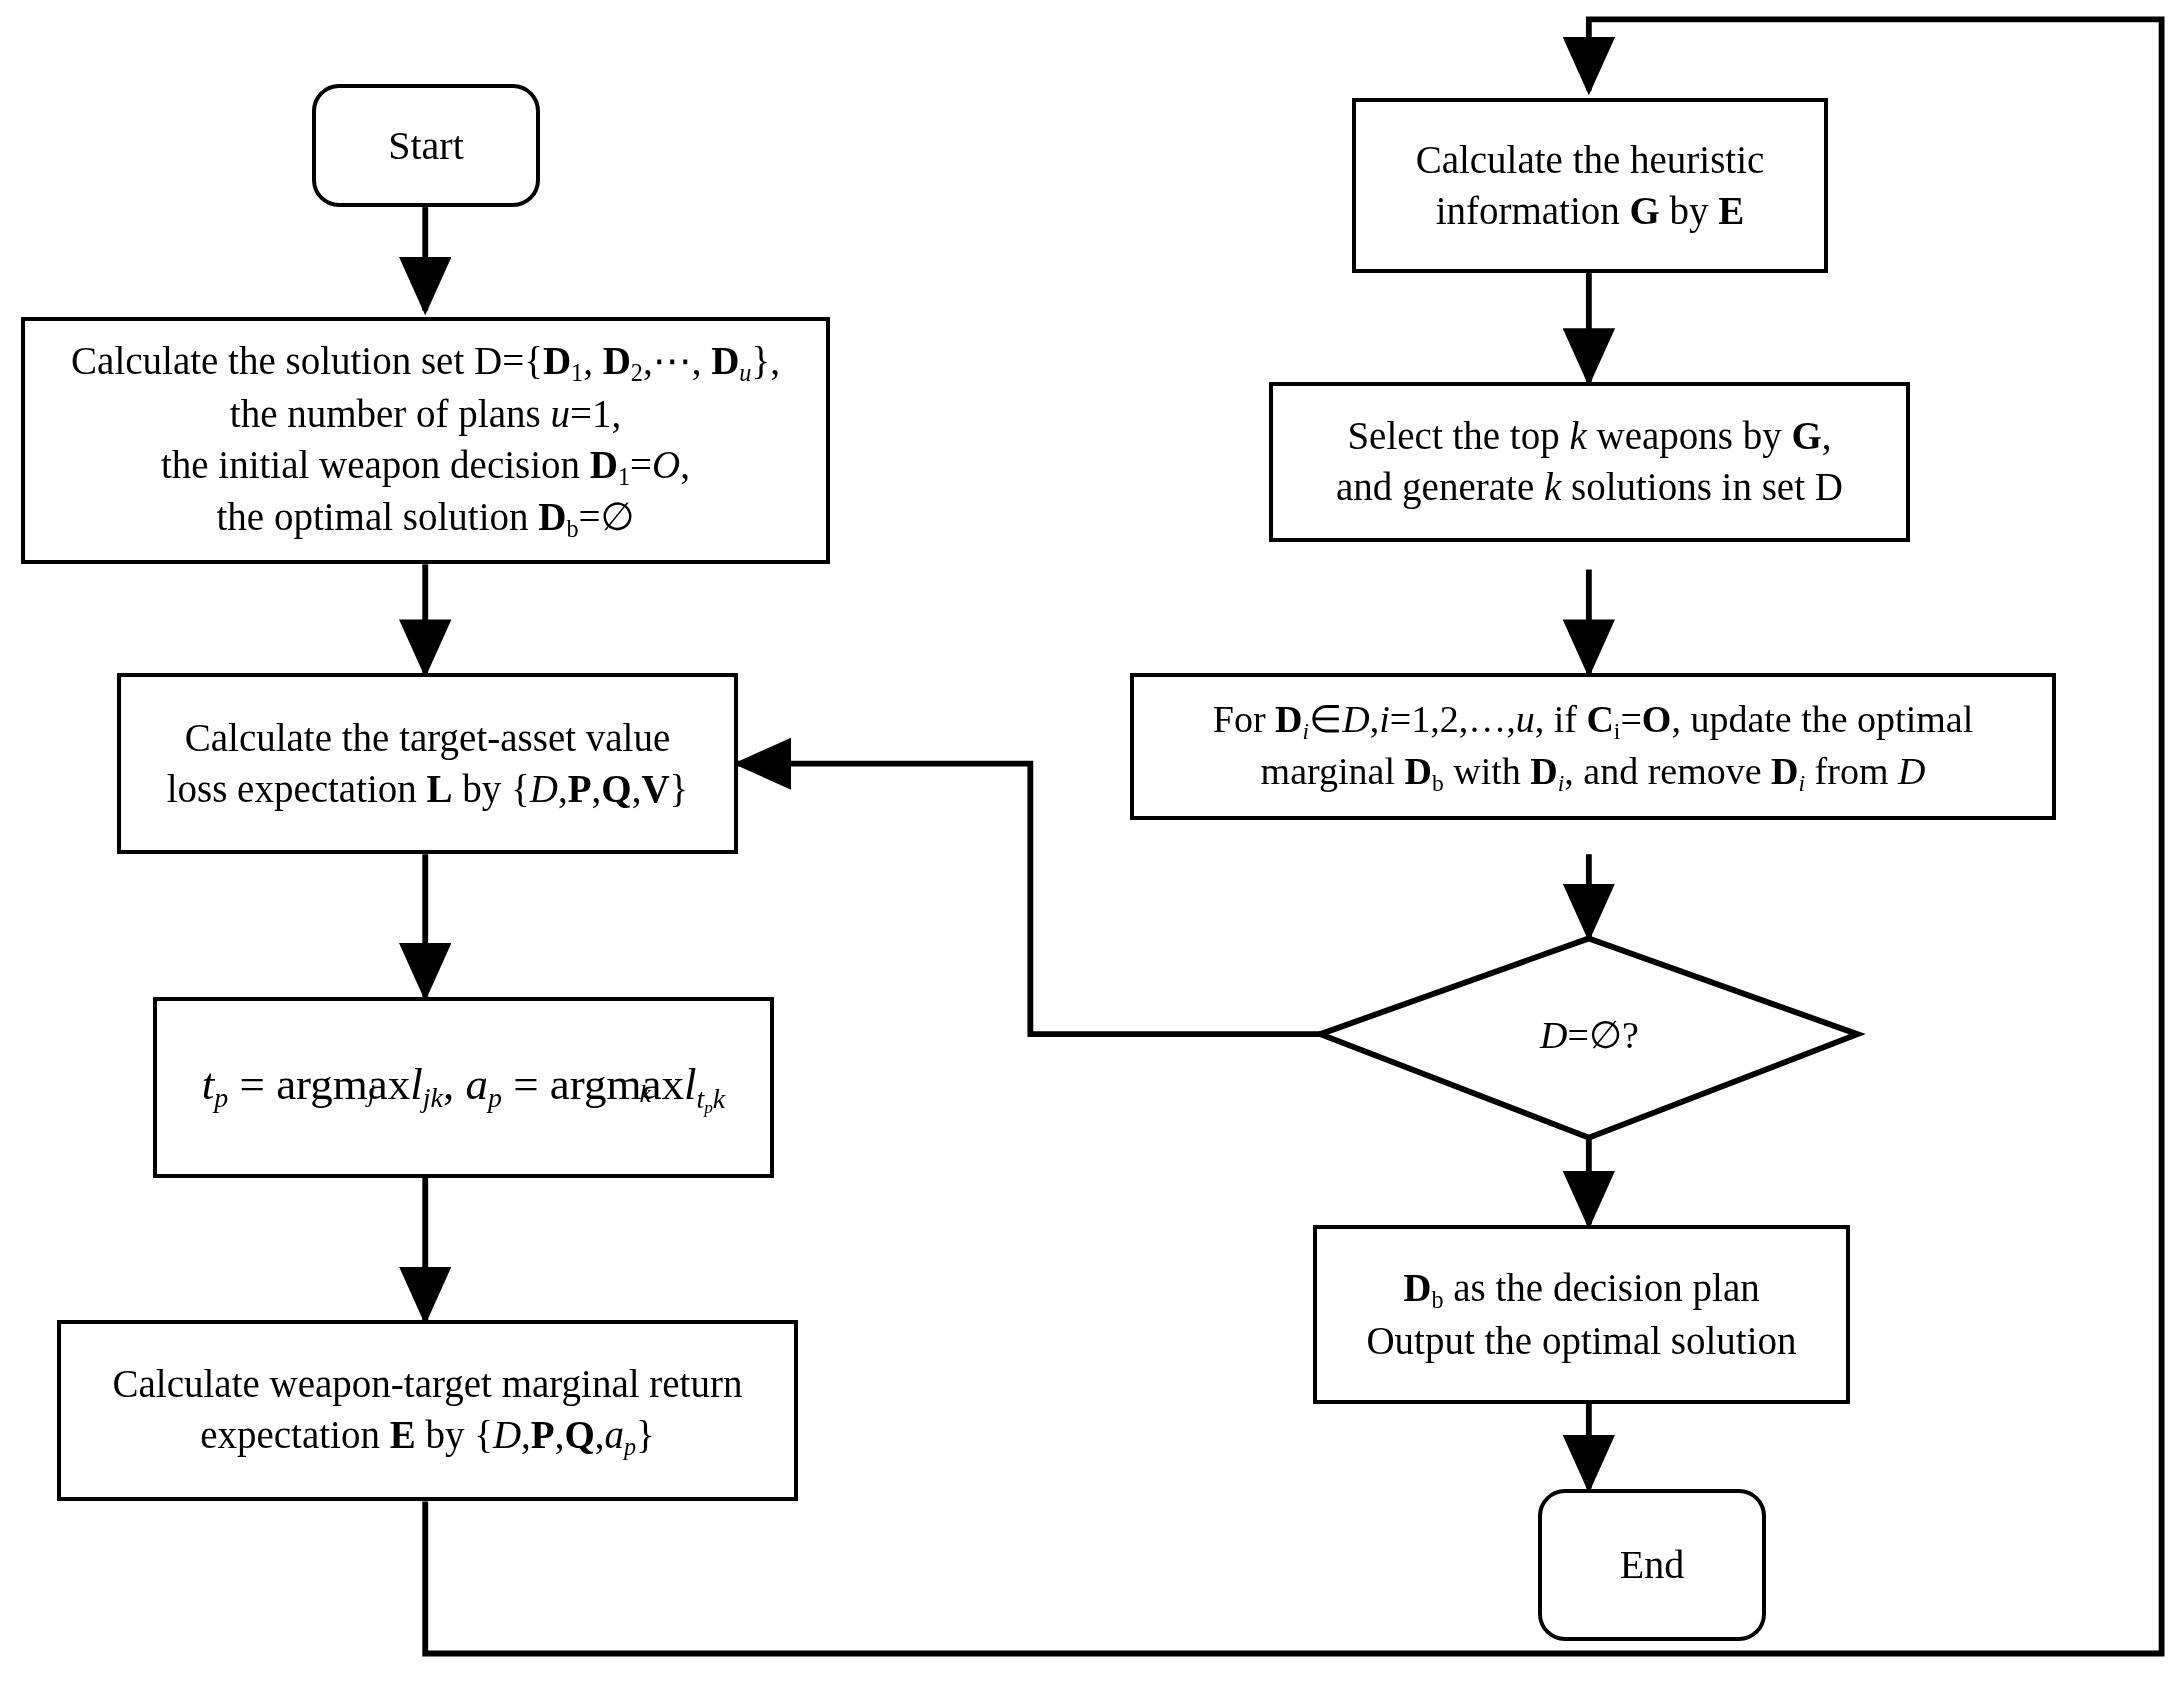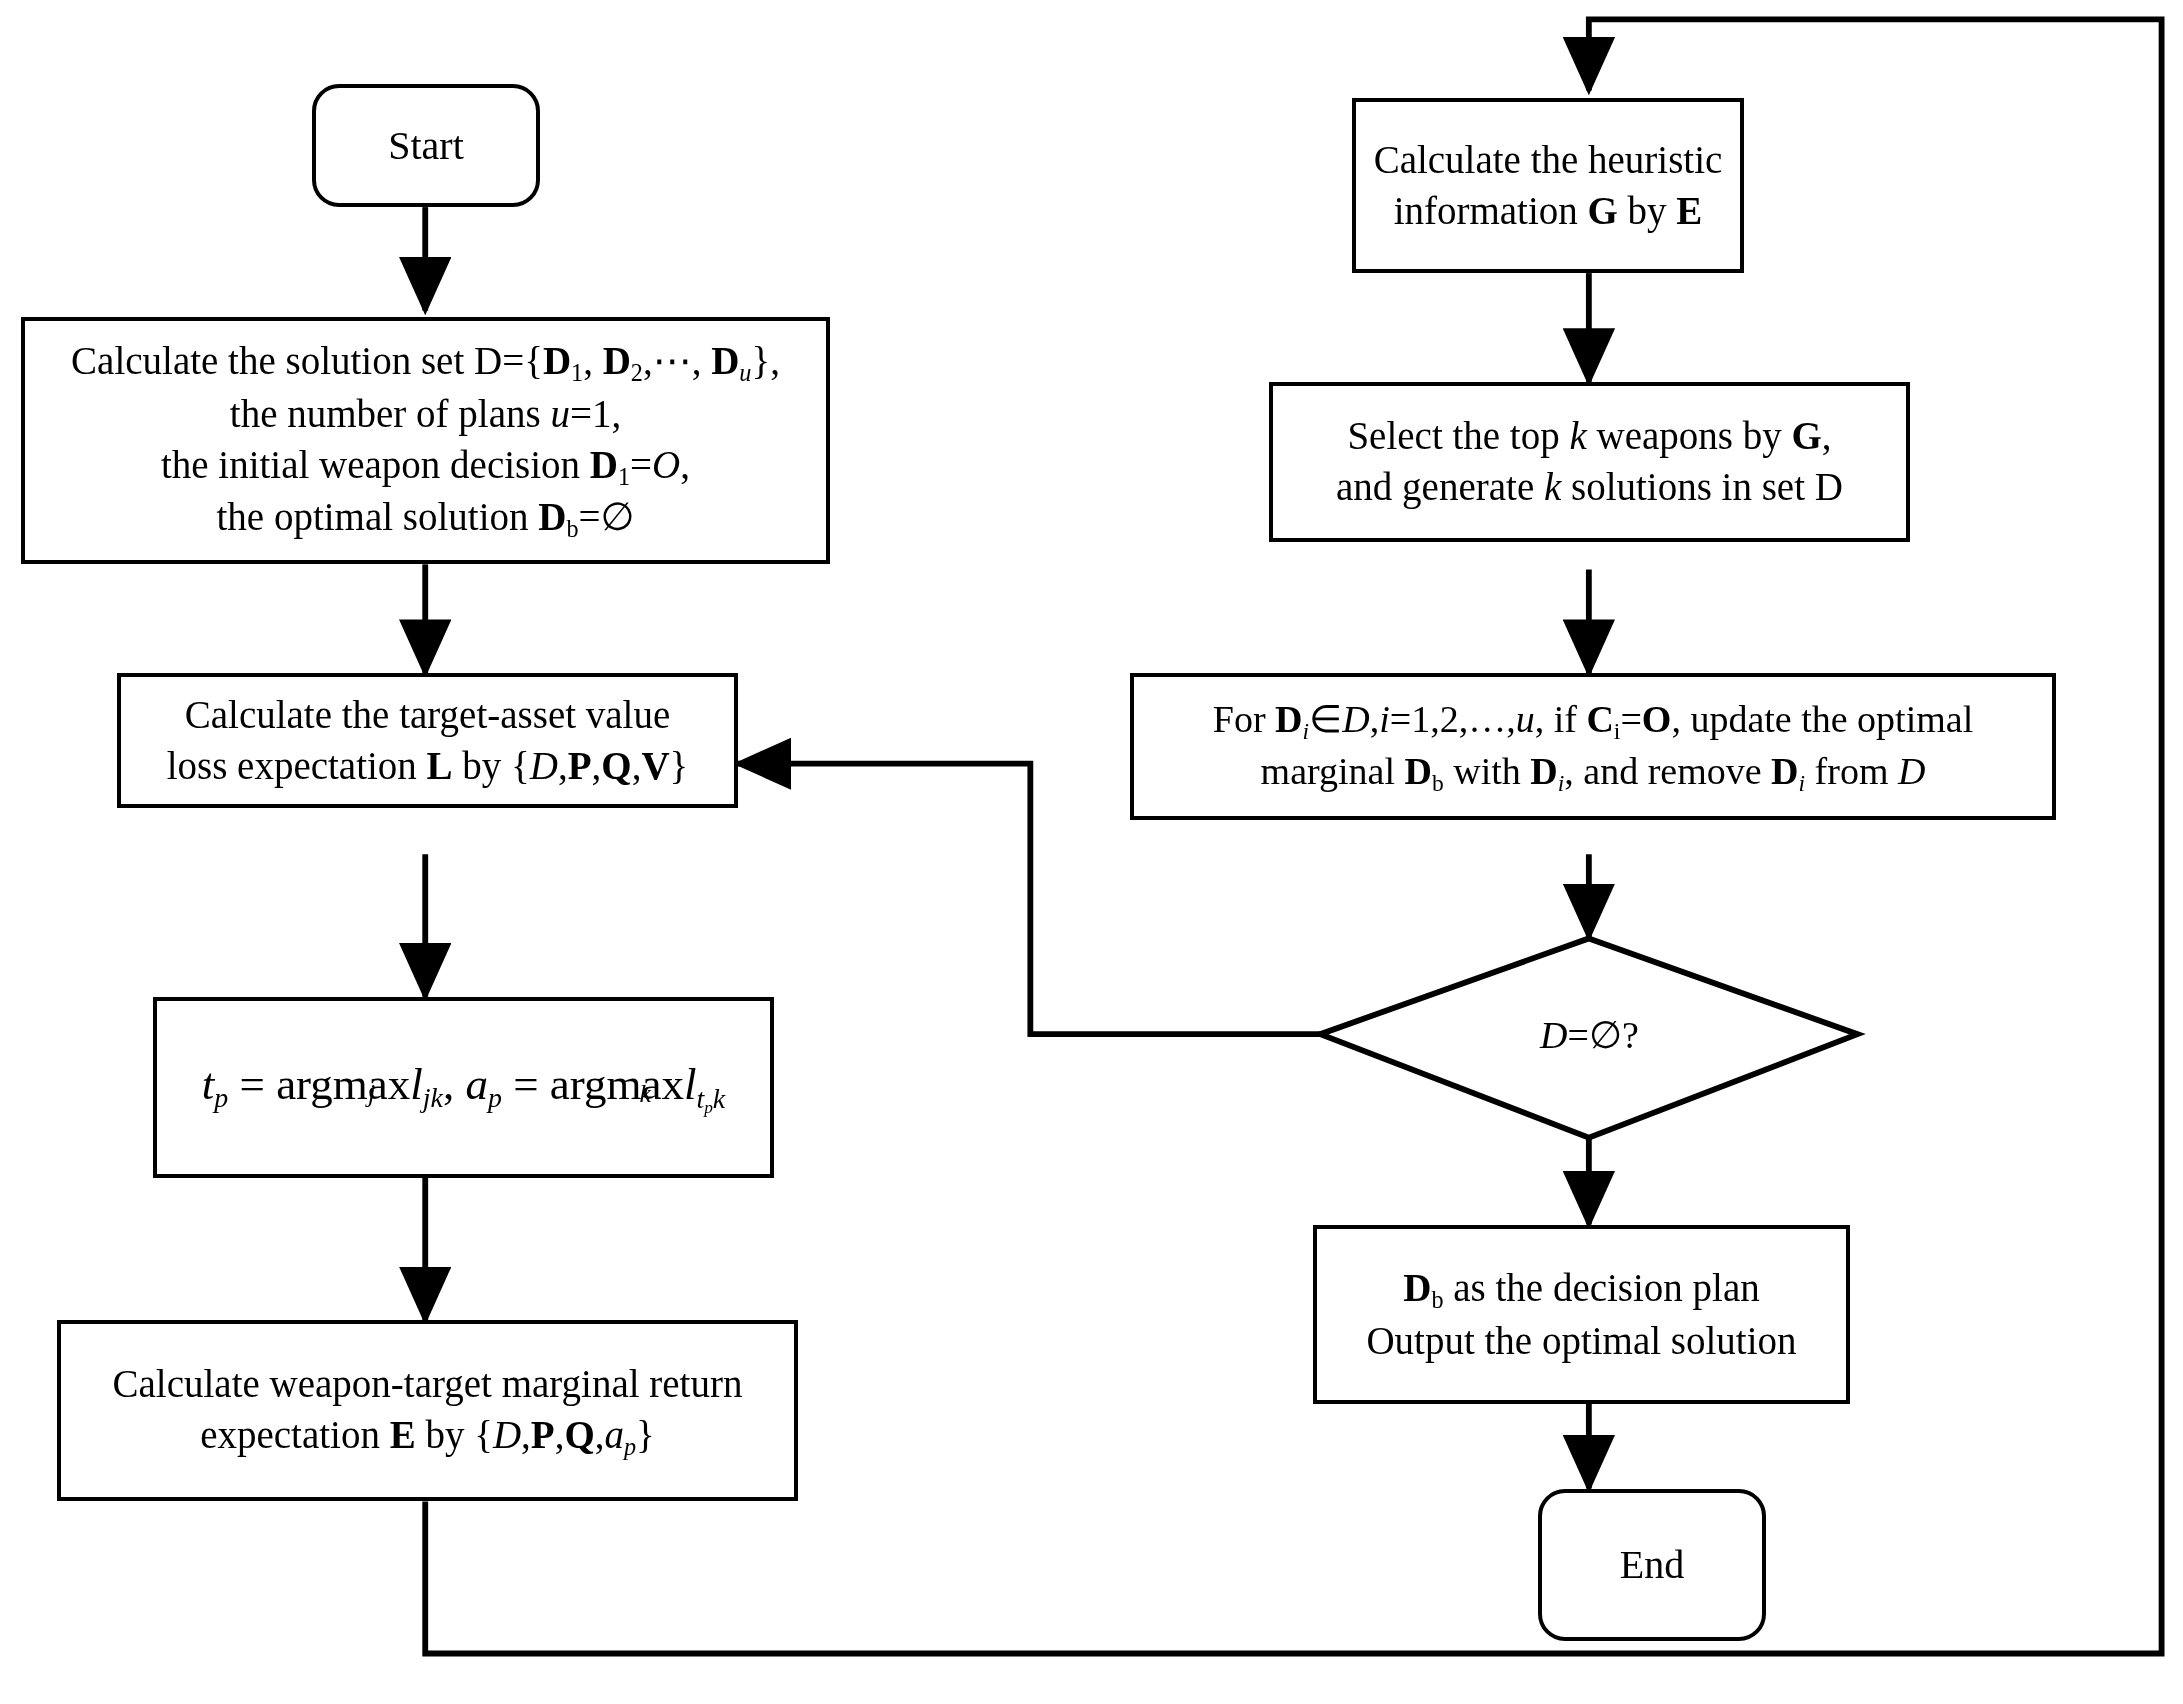--- a/index.html
+++ b/index.html
@@ -60,21 +60,21 @@
 
   <div class="node" style="left:21px;top:317px;width:809px;height:247px;">
     <div class="txt f-body">
       <div class="nw"><span>Calculate the solution set D={</span><b class="bm">D</b><sub>1</sub><span>, </span><b class="bm">D</b><sub>2</sub><span>,⋯, </span><b class="bm">D</b><sub class="itx">u</sub><span>},</span></div>
       <div class="nw"><span>the number of plans </span><i class="it">u</i><span>=1,</span></div>
       <div class="nw"><span>the initial weapon decision </span><b class="bm">D</b><sub>1</sub><span>=</span><i class="it">O</i><span>,</span></div>
       <div class="nw"><span>the optimal solution </span><b class="bm">D</b><sub>b</sub><span>=∅</span></div>
     </div>
   </div>
 
-  <div class="node" style="left:117px;top:673px;width:621px;height:135px;">
+  <div class="node" style="left:117px;top:673px;width:621px;height:181px;">
     <div class="txt f-body">
       <div class="nw">Calculate the target-asset  value</div>
       <div class="nw"><span>loss expectation </span><b class="bm">L</b><span> by {</span><i class="it">D</i><span>,</span><b class="bm">P</b><span>,</span><b class="bm">Q</b><span>,</span><b class="bm">V</b><span>}</span></div>
     </div>
   </div>
 
   <div class="node" style="left:117px;top:997px;width:621px;height:181px;margin-left:36px;">
     <div class="txt">
       <span class="frm">
         <i>t</i><sub class="itx">p</sub><span class="op"> = </span><span class="op">arg</span><span class="und"><span class="op">max</span><span class="sml">j</span></span><i>l</i><sub class="itx">jk</sub><span class="op">, </span><i>a</i><sub class="itx">p</sub><span class="op"> = </span><span class="op">arg</span><span class="und"><span class="op">max</span><span class="sml">k</span></span><i>l</i><sub class="itx"><span>t</span><sub class="itx">p</sub><span>k</span></sub>
@@ -82,21 +82,21 @@
     </div>
   </div>
 
   <div class="node" style="left:57px;top:1320px;width:741px;height:181px;">
     <div class="txt f-body">
       <div class="nw">Calculate weapon-target  marginal  return</div>
       <div class="nw"><span>expectation </span><b class="bm">E</b><span> by {</span><i class="it">D</i><span>,</span><b class="bm">P</b><span>,</span><b class="bm">Q</b><span>,</span><i class="it">a</i><sub class="itx">p</sub><span>}</span></div>
     </div>
   </div>
 
-  <div class="node" style="left:1352px;top:98px;width:392px;height:175px;">
+  <div class="node" style="left:1352px;top:98px;width:476px;height:175px;">
     <div class="txt f-body">
       <div class="nw">Calculate the heuristic</div>
       <div class="nw"><span>information </span><b class="bm">G</b><span> by </span><b class="bm">E</b></div>
     </div>
   </div>
 
   <div class="node" style="left:1269px;top:382px;width:641px;height:160px;">
     <div class="txt f-body">
       <div class="nw"><span>Select the top </span><i class="it">k</i><span> weapons  by </span><b class="bm">G</b><span>,</span></div>
       <div class="nw"><span>and generate  </span><i class="it">k</i><span> solutions in set D</span></div>

